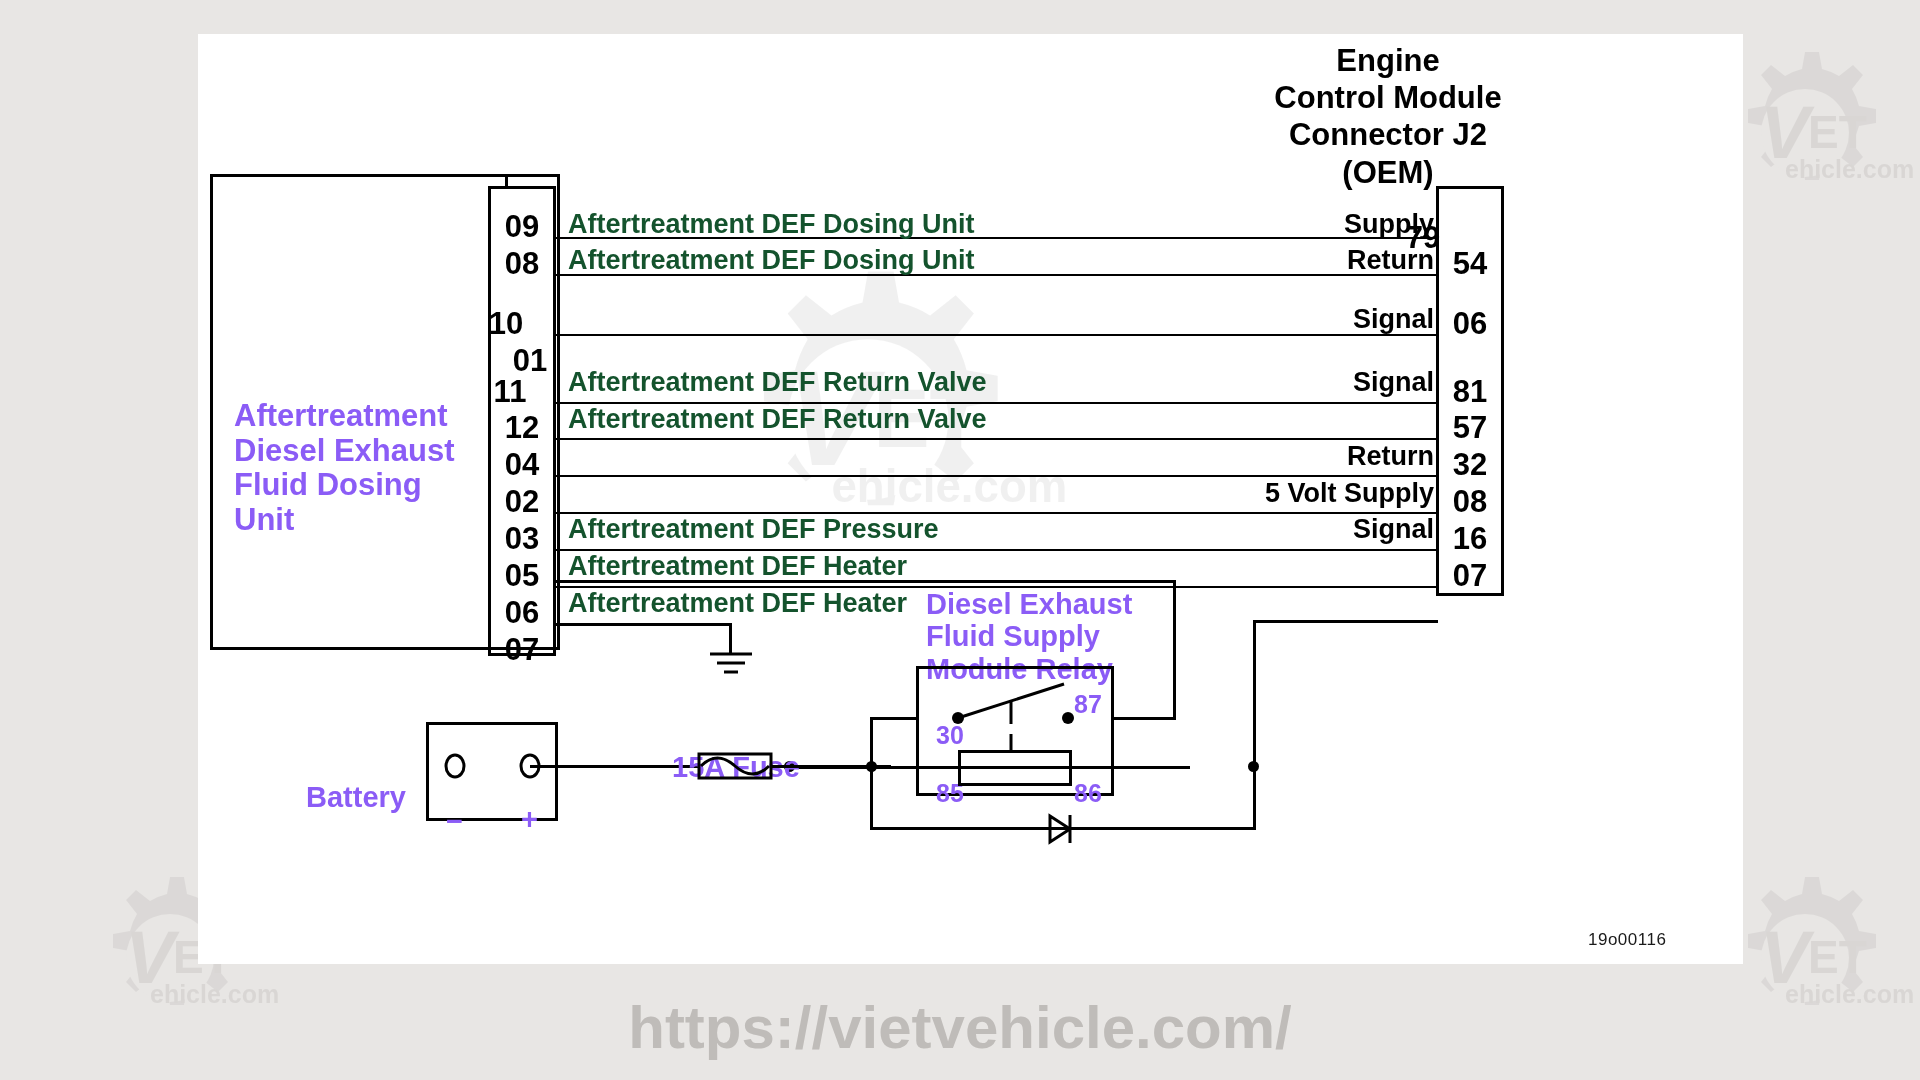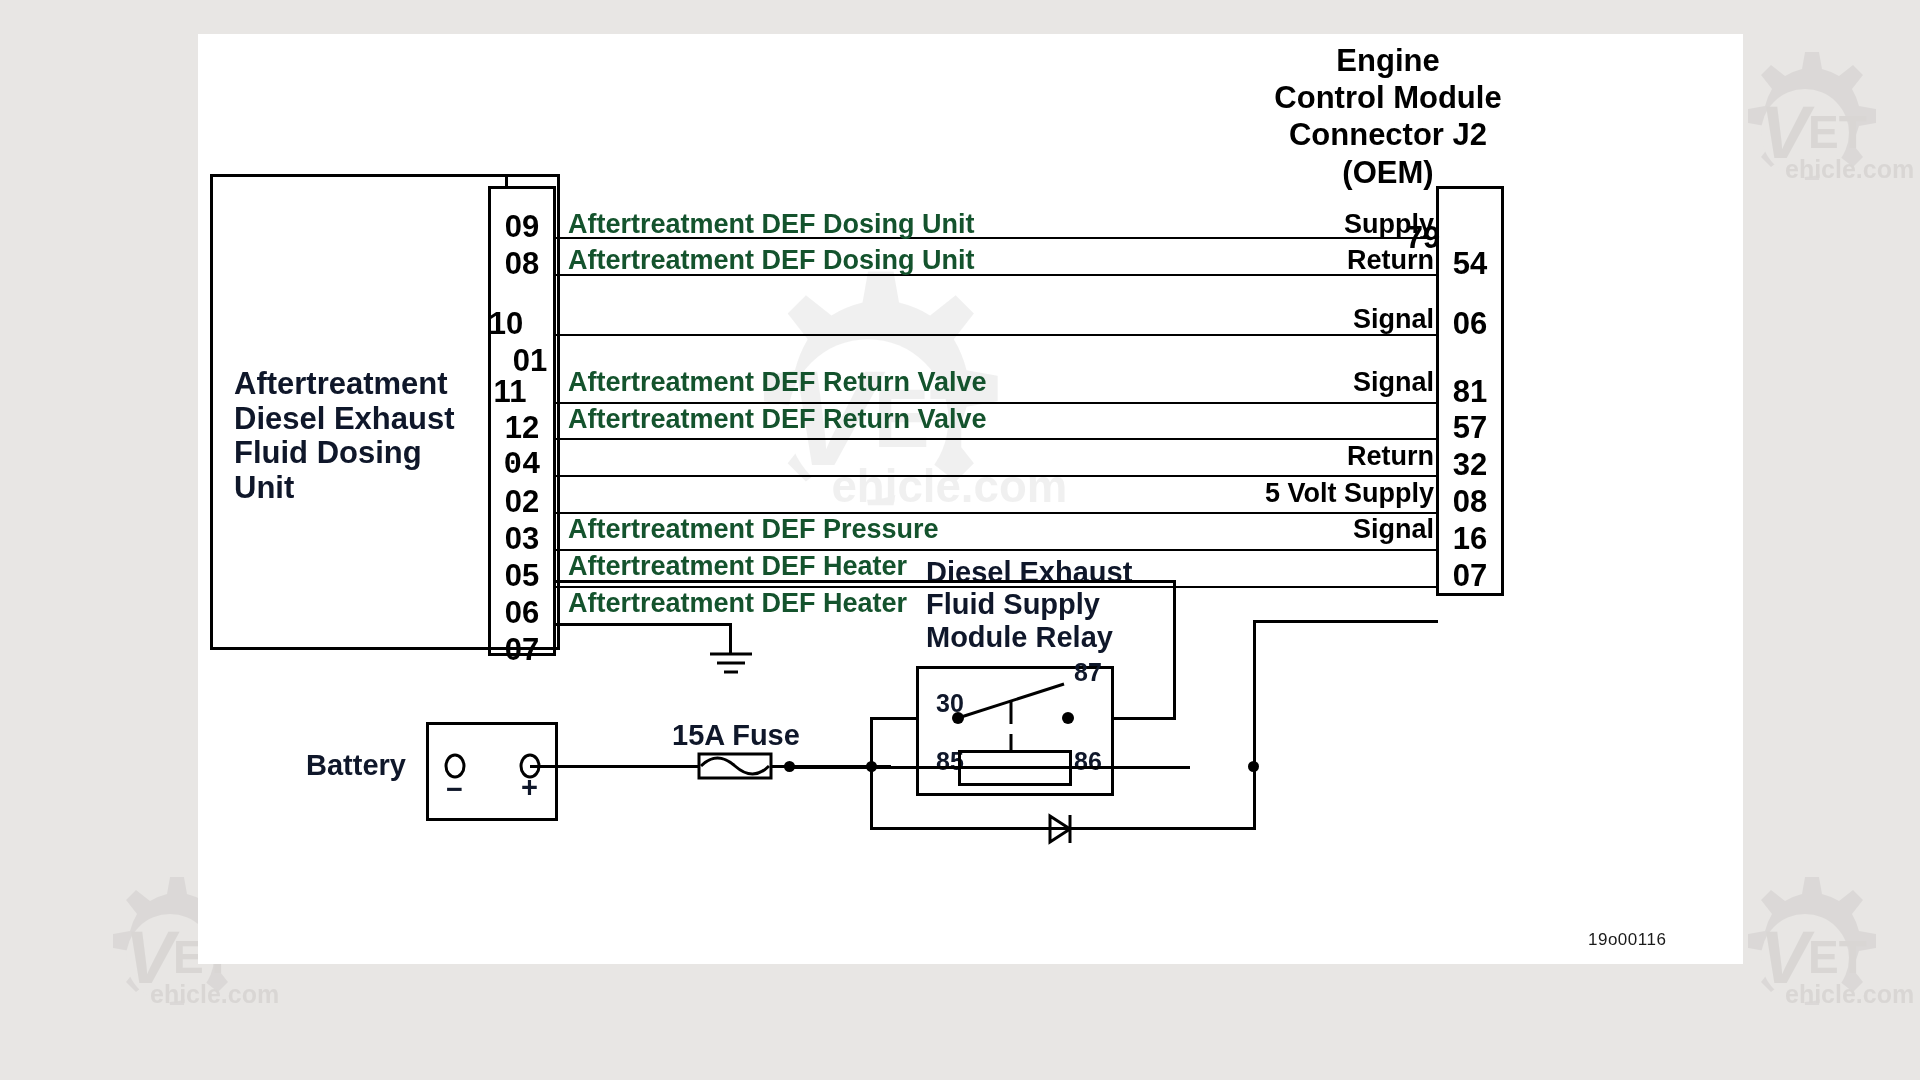--- a/index.html
+++ b/index.html
@@ -70,23 +70,24 @@
   }
   .thinline {
     position: absolute;
     background: #000;
     height: 2px;
   }
   .lbl {
     position: absolute;
     font-family: "Liberation Sans", sans-serif;
     font-weight: bold;
-    color: #0f172a;
+    color: #8b5cf6;
     white-space: pre;
     line-height: 1.12;
+    margin-top: 32px;
   }
   .pin {
     position: absolute;
     font-family: "Liberation Sans", sans-serif;
     font-weight: bold;
     font-size: 31px;
     color: #000;
     text-align: center;
     width: 56px;
   }
@@ -191,21 +192,21 @@
 Unit</div>
 
     <div class="box" style="left:290px; top:152px; width:68px; height:470px;"></div>
 
     <div class="pin" style="left:296px; top:175px;">09</div>
     <div class="pin" style="left:296px; top:212px;">08</div>
     <div class="pin" style="left:280px; top:272px;">10</div>
     <div class="pin" style="left:304px; top:309px;">01</div>
     <div class="pin" style="left:284px; top:340px;">11</div>
     <div class="pin" style="left:296px; top:376px;">12</div>
-    <div class="pin" style="left:296px; top:413px;font-family:Liberation Mono, monospace;">04</div>
+    <div class="pin" style="left:296px; top:413px;">04</div>
     <div class="pin" style="left:296px; top:450px;">02</div>
     <div class="pin" style="left:296px; top:487px;">03</div>
     <div class="pin" style="left:296px; top:524px;">05</div>
     <div class="pin" style="left:296px; top:561px;">06</div>
     <div class="pin" style="left:296px; top:598px;">07</div>
 
     <div class="title-blk" style="left:960px; top:8px; width:460px;">Engine
 Control Module
 Connector J2
 (OEM)</div>
@@ -330,14 +331,15 @@
     <svg style="position:absolute; left:499px; top:714px;" width="76" height="36" viewBox="0 0 76 36">
       <rect x="2" y="6" width="72" height="24" fill="none" stroke="#000" stroke-width="3"></rect>
       <path d="M4 18 q16 -16 34 0 q18 16 34 0" fill="none" stroke="#000" stroke-width="3"></path>
     </svg>
     <div class="hline" style="left:573px; top:731px; width:120px;"></div>
 
     <div class="partno" style="left:1390px; top:896px;">19o00116</div>
 
   </div>
 
+  <div class="wm-url">https://vietvehicle.com/</div>
 
 </div>
 
 </body></html>

